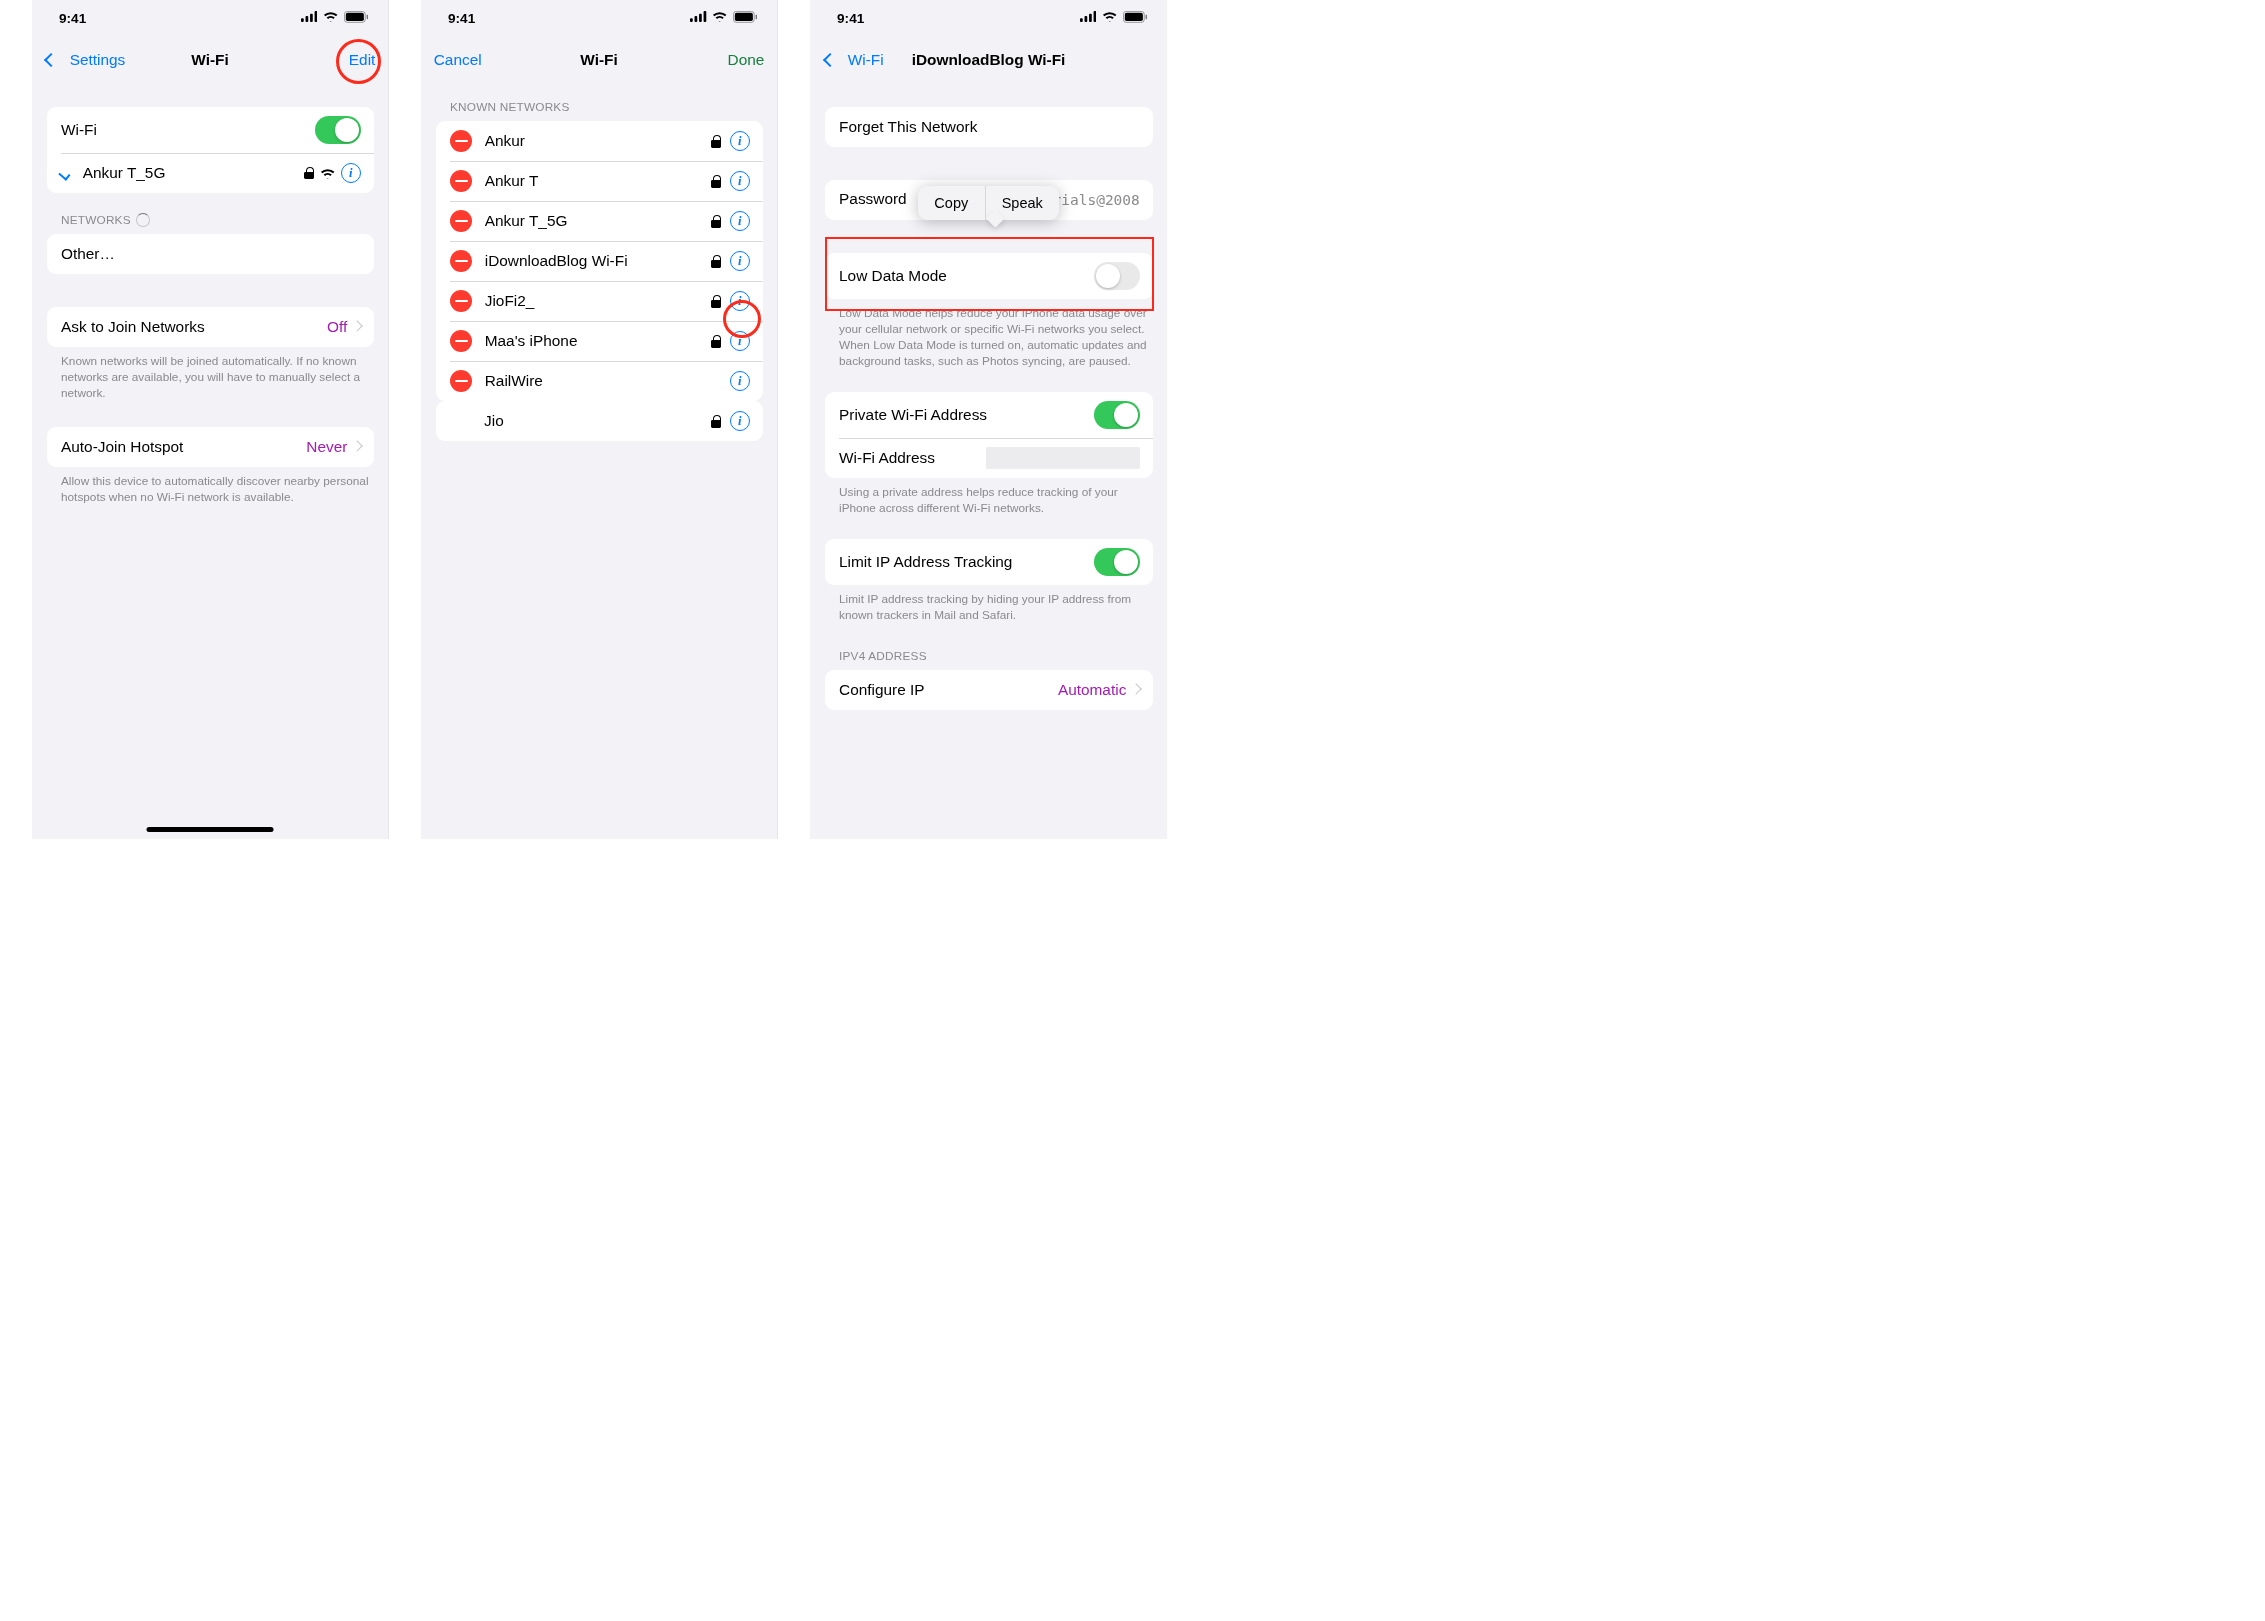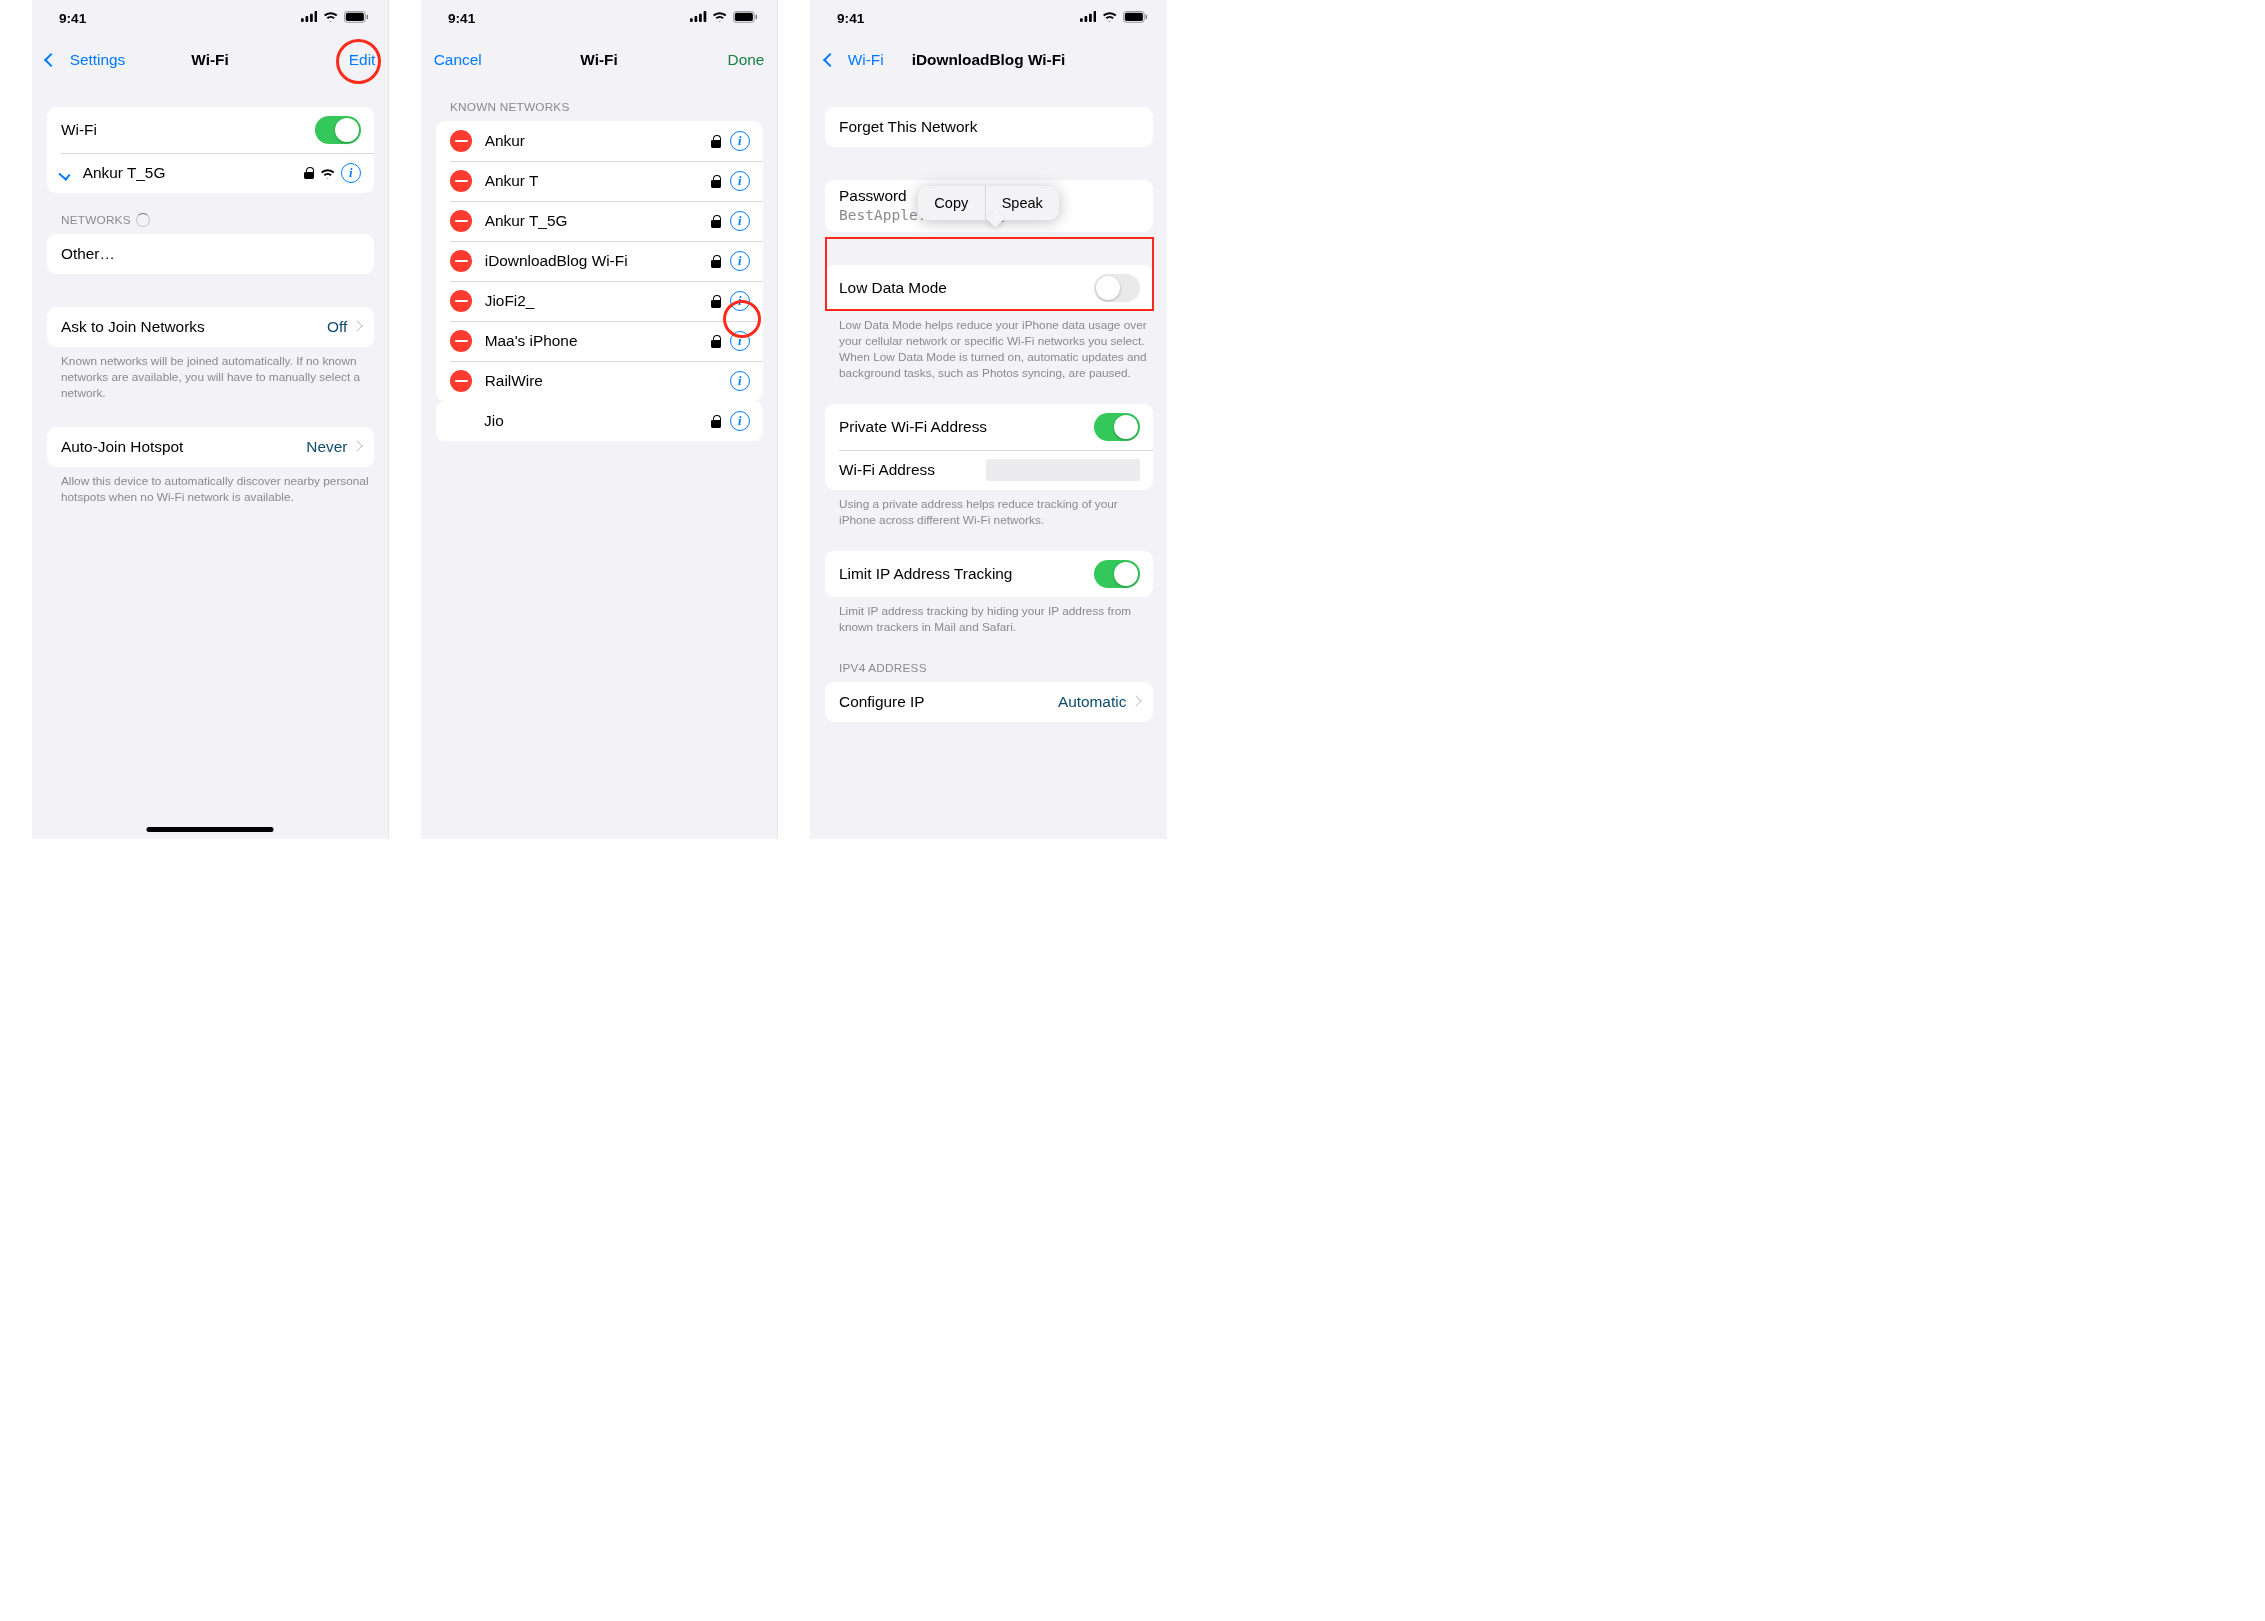--- a/index.html
+++ b/index.html
@@ -16,22 +16,22 @@
   .nav-right.dim { color:#15803d; }
   .back-chevron { display:inline-block; width:10px; height:16.3px; position:relative; }
   .back-chevron::before { content:""; position:absolute; left:1.8px; top:2.7px; width:8.1px; height:8.1px; border-left:2.1px solid #007aff; border-bottom:2.1px solid #007aff; transform:rotate(45deg); }
   .sec-header { font-size:11.8px; color:#8a8a8e; padding:20px 14.5px 7.2px 29px; text-transform:uppercase; letter-spacing:0.2px; display:flex; align-items:center; gap:5.4px; }
   .sec-footer { font-size:11.8px; color:#8a8a8e; padding:7.2px 18px 0 29px; line-height:1.35; }
   .group { background:#fff; border-radius:9px; margin:0 14.5px; overflow:hidden; }
   .row { display:flex; align-items:center; min-height:40px; padding:9px 12.7px 9px 14.5px; position:relative; }
   .row + .row::before { content:""; position:absolute; left:14.5px; right:0; top:0; height:0.5px; background:#d9d9dc; }
   .row .label { flex:1; font-size:15.4px; color:#000; }
   .row .sublabel { font-size:14.5px; color:#8a8a8e; margin-top:1.8px; }
-  .row-col { display:flex; flex-direction:column; flex:1; }
-  .row .value { font-size:15.4px; color:#0c4a6e; margin-right:5.4px; }
+  .row-col { display:flex; flex-direction:row; flex:1; }
+  .row .value { font-size:15.4px; color:#a21caf; margin-right:5.4px; }
   .chev-right { width:8.1px; height:12.7px; position:relative; }
   .chev-right::before { content:""; position:absolute; left:0; top:0.9px; width:7.2px; height:7.2px; border-top:1.8px solid #c5c5c8; border-right:1.8px solid #c5c5c8; transform:rotate(45deg); }
   .toggle { width:46px; height:28px; border-radius:28px; position:relative; background:#e9e9ea; }
   .toggle.on { background:#34c759; }
   .toggle .knob { position:absolute; width:24.4px; height:24.4px; border-radius:24.4px; background:#fff; top:1.8px; left:1.8px; box-shadow:0 0.9px 2.7px rgba(0,0,0,0.25); }
   .toggle.on .knob { left:20px; }
   .check-icon { width:14.5px; height:11px; position:relative; margin-right:7.2px; }
   .check-icon::before { content:""; position:absolute; left:0; top:2.7px; width:4.5px; height:8.1px; border-left:2px solid #007aff; border-bottom:2px solid #007aff; transform:rotate(-50deg); }
   .lock-icon { width:10px; height:12.7px; position:relative; margin-right:5.4px; }
   .lock-icon::before { content:""; position:absolute; bottom:0; left:0; width:10px; height:7.2px; background:#000; border-radius:1.4px; }

